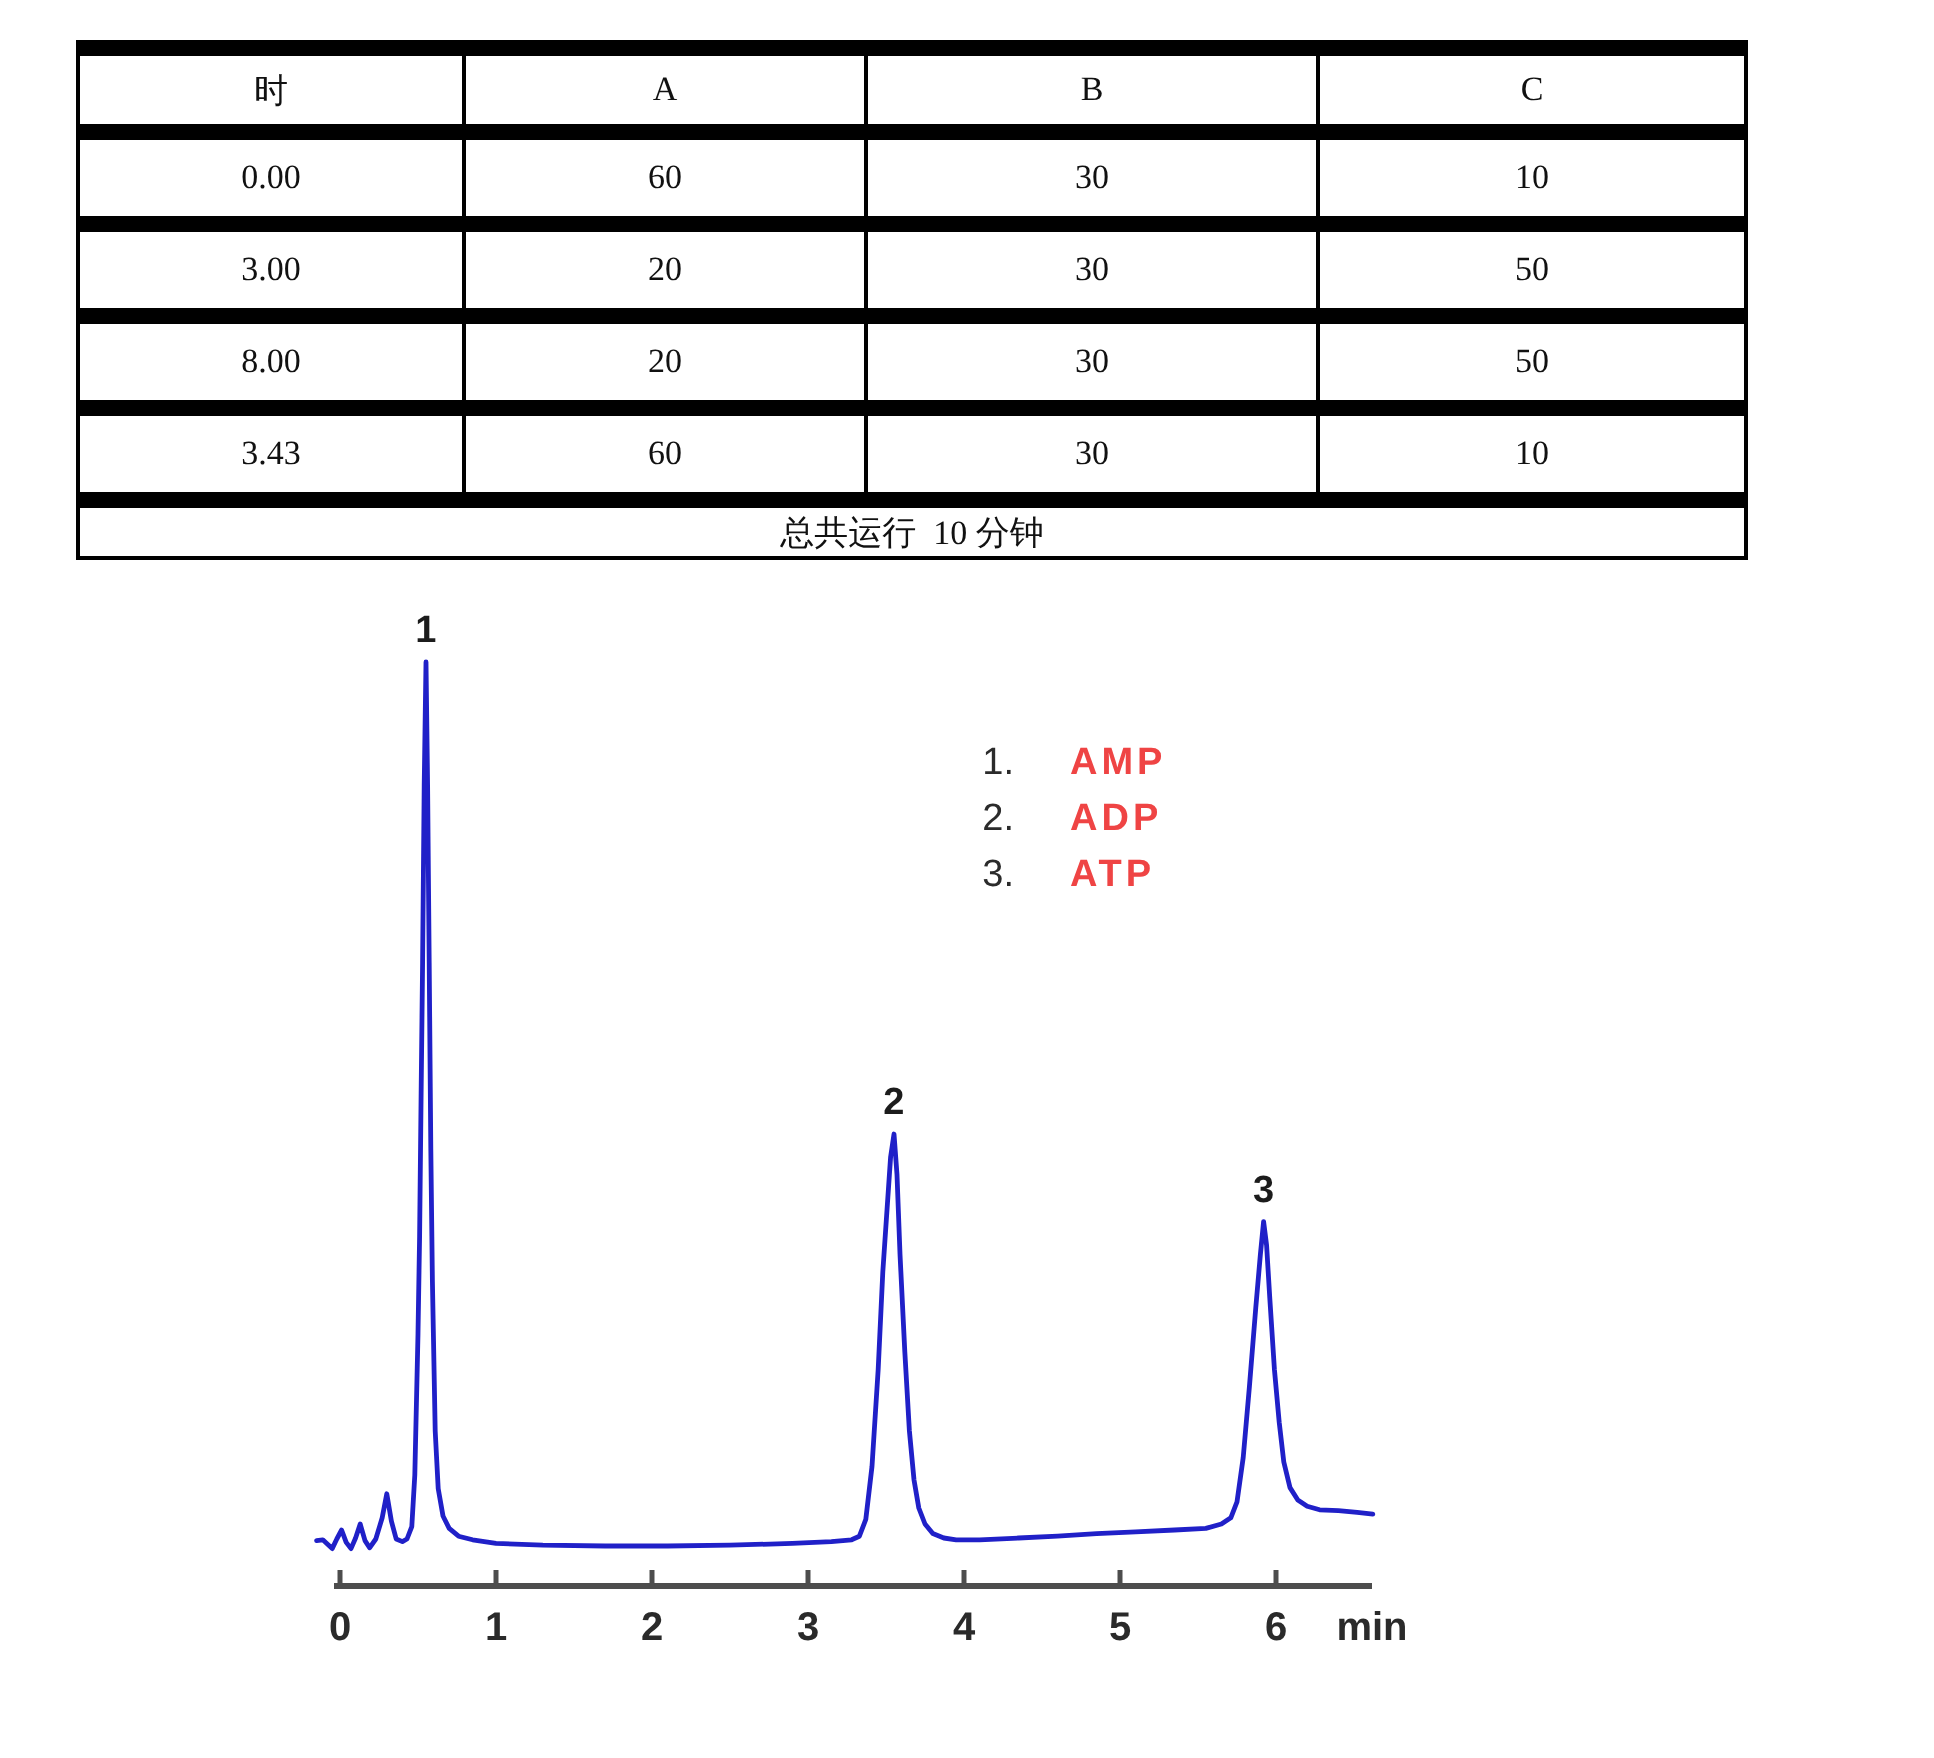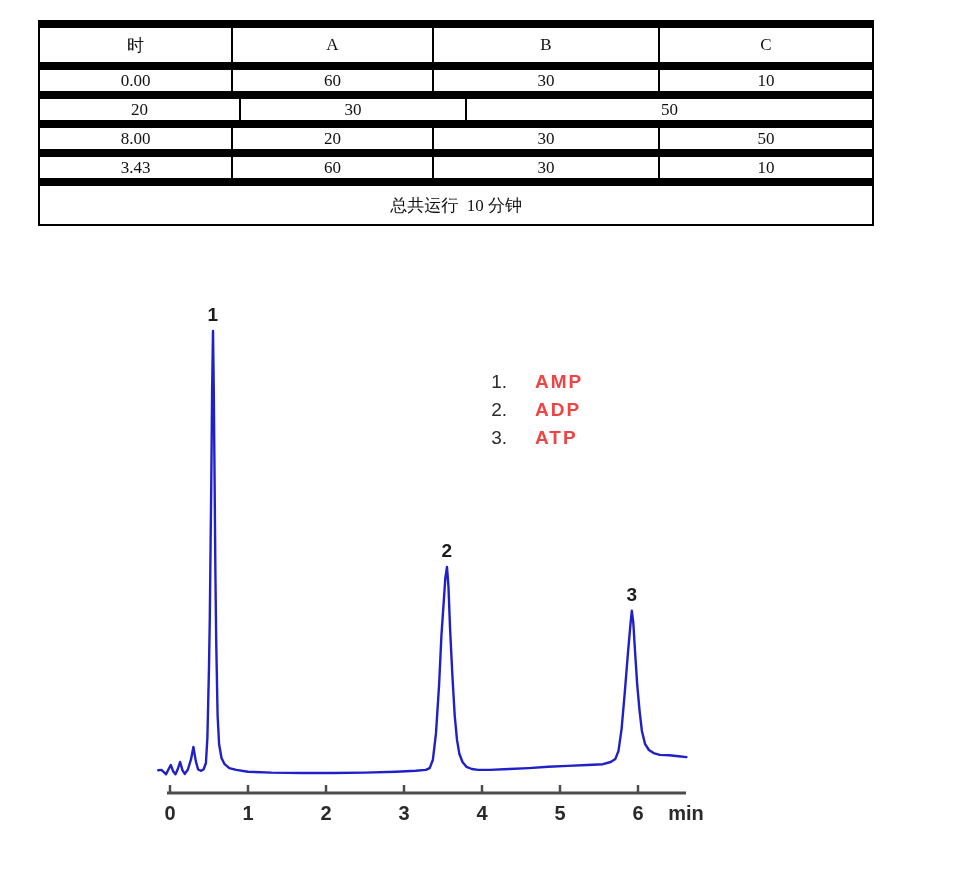--- a/index.html
+++ b/index.html
@@ -4,29 +4,29 @@
 <style>
   html,body{margin:0;padding:0;background:#ffffff;}
   .page{position:relative;width:967px;height:879px;background:#fff;overflow:hidden;
         font-family:"Liberation Serif",serif;}
 
   
   .gtable{position:absolute;left:38px;top:20px;width:836px;
           border-left:2px solid #000;border-right:2px solid #000;border-bottom:2px solid #000;
           box-sizing:border-box;background:#fff;}
   .hbar{height:8px;background:#000;}
-  .trow{display:flex;height:21px;align-items:center;}
+  .trow{display:flex;height:38px;align-items:center;}
   .trow.thead{height:34px;}
   .cell{display:flex;align-items:center;justify-content:center;height:100%;
         font-size:17px;color:#111;box-sizing:border-box;border-right:2px solid #000;}
   .cell.c1{width:193px;}
   .cell.c2{width:201px;}
   .cell.c3{width:226px;}
   .cell.c4{flex:1;border-right:none;}
-  .trow.tfoot{height:38px;}
+  .trow.tfoot{height:24px;}
   .trow.tfoot .cell{width:100%;border-right:none;white-space:pre;}
 
   
   .chart-svg{position:absolute;left:0;top:0;}
   .legend{position:absolute;left:481px;top:368px;
           font-family:"Liberation Sans",sans-serif;font-size:19px;color:#2b2b2b;}
   .legend-row{display:flex;height:28px;line-height:28px;align-items:center;}
   .legend-num{display:inline-block;width:26px;text-align:right;}
   .legend-label{display:inline-block;margin-left:28px;letter-spacing:2px;font-weight:600;color:#ef4444;}
 </style>
@@ -45,20 +45,21 @@
     </div>
     <div class="hbar"></div>
     <div class="trow">
       <div class="cell c1">0.00</div>
       <div class="cell c2">60</div>
       <div class="cell c3">30</div>
       <div class="cell c4">10</div>
     </div>
     <div class="hbar"></div>
     <div class="trow">
+      <div class="cell c1">3.00</div>
       <div class="cell c2">20</div>
       <div class="cell c3">30</div>
       <div class="cell c4">50</div>
     </div>
     <div class="hbar"></div>
     <div class="trow">
       <div class="cell c1">8.00</div>
       <div class="cell c2">20</div>
       <div class="cell c3">30</div>
       <div class="cell c4">50</div>

